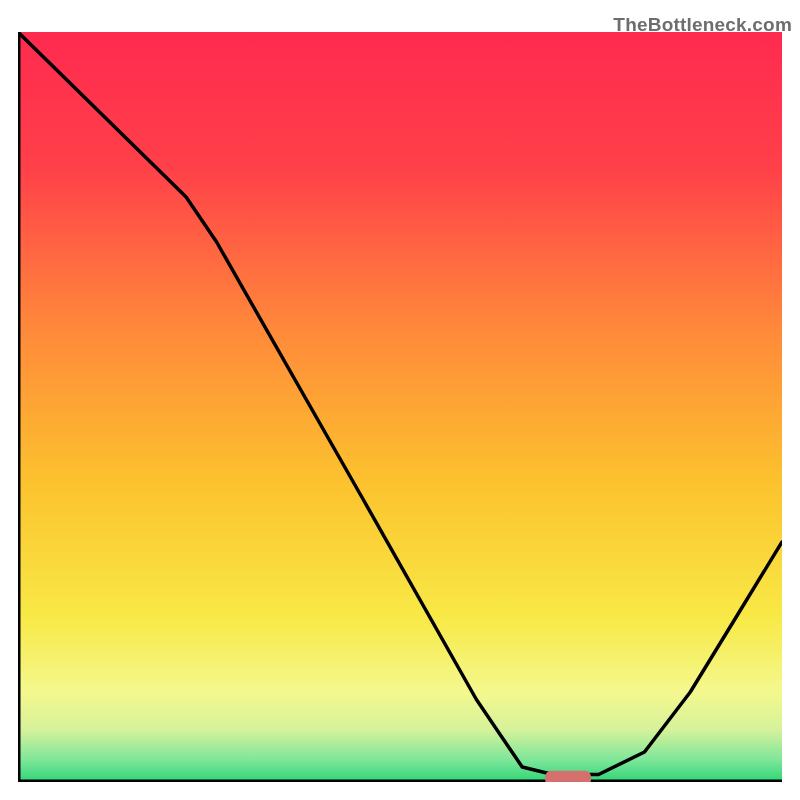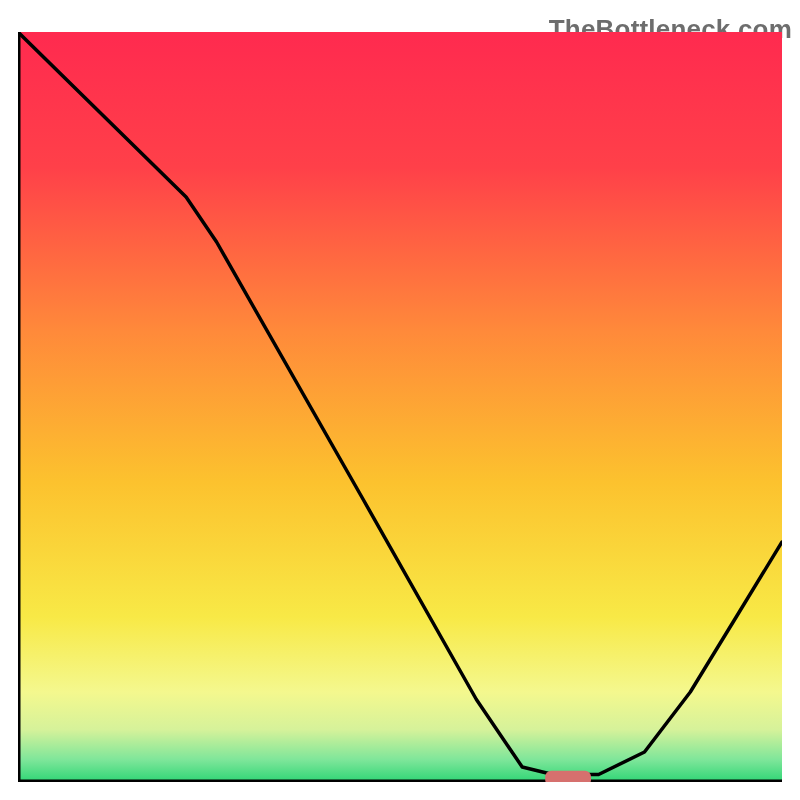--- a/index.html
+++ b/index.html
@@ -13,21 +13,21 @@
   }
   .stage {
     position: relative;
     width: 800px;
     height: 800px;
   }
   .watermark {
     position: absolute;
     top: 14px;
     right: 8px;
-    font-size: 26px;
+    font-size: 19px;
     font-weight: 600;
     color: #6d6d6d;
     letter-spacing: 0.2px;
     user-select: none;
   }
   .plot-wrap {
     position: absolute;
     top: 32px;
     left: 18px;
     width: 764px;

